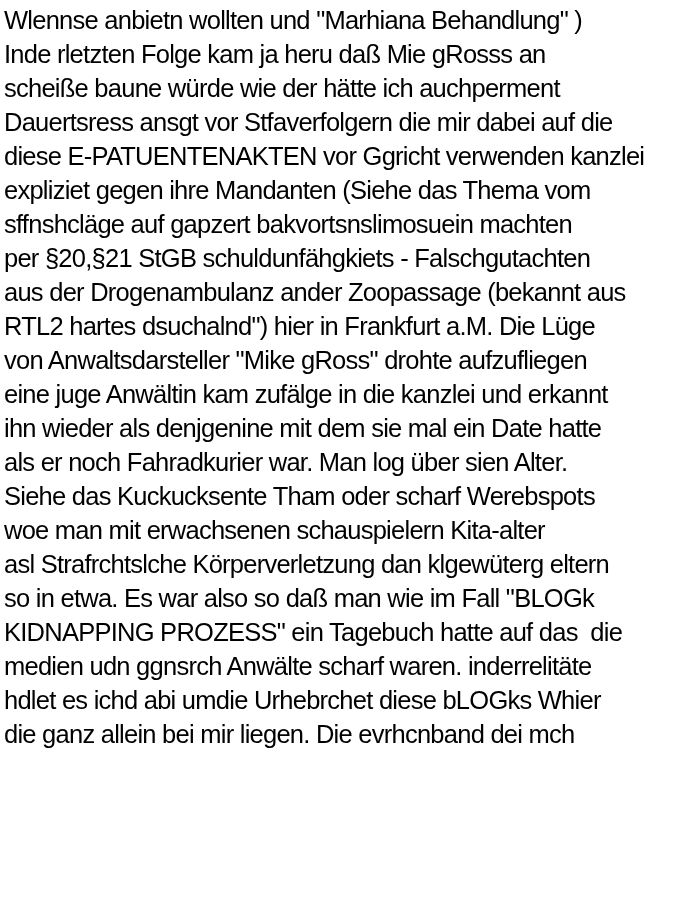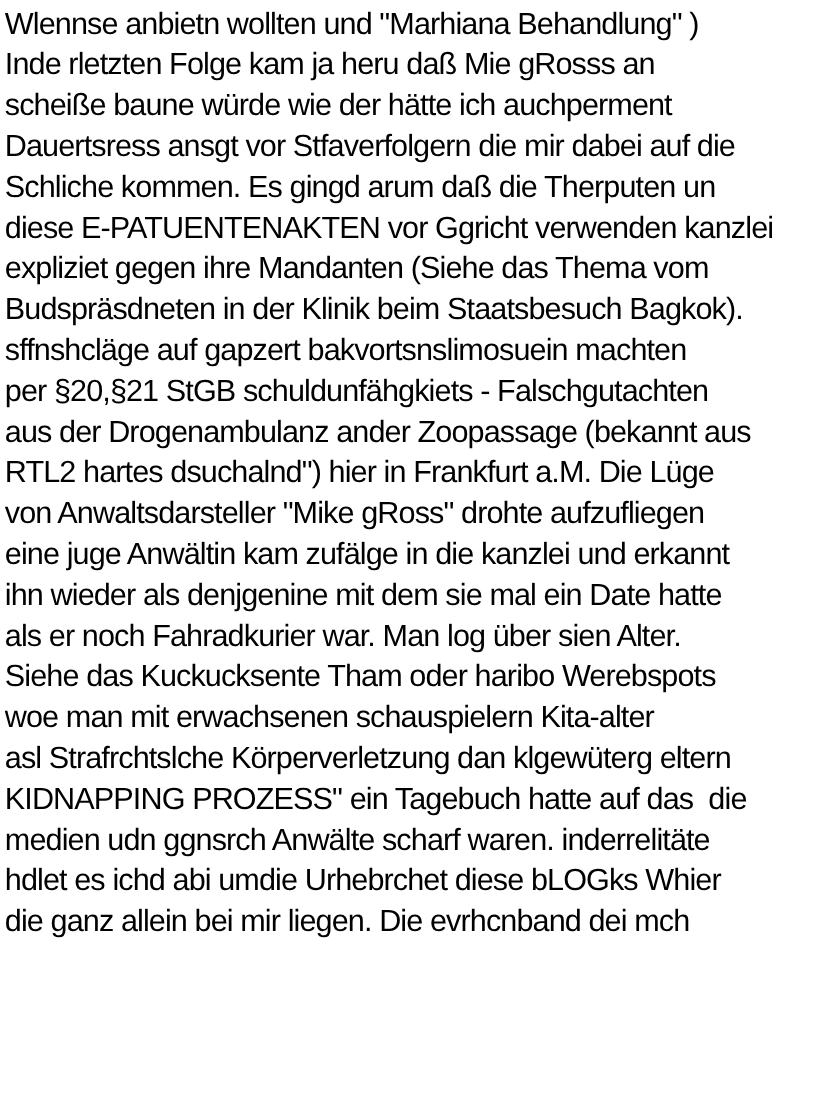--- a/index.html
+++ b/index.html
@@ -32,33 +32,32 @@
 </style>
 </head>
 <body>
 
 <div class="page">
   <div class="text-block">
       <div class="line">Wlennse anbietn wollten und "Marhiana Behandlung" )</div>
       <div class="line">Inde rletzten Folge kam ja heru daß Mie gRosss an</div>
       <div class="line">scheiße baune würde wie der hätte ich auchperment</div>
       <div class="line">Dauertsress ansgt vor Stfaverfolgern die mir dabei auf die</div>
-      <div class="line">Schliche kommen. Es gingd arum daß die Therputen un</div>
       <div class="line">diese E-PATUENTENAKTEN vor Ggricht verwenden kanzlei</div>
       <div class="line">expliziet gegen ihre Mandanten (Siehe das Thema vom</div>
-      <div class="line">Budspräsdneten in der Klinik beim Staatsbesuch Bagkok).</div>
       <div class="line">sffnshcläge auf gapzert bakvortsnslimosuein machten</div>
       <div class="line">per §20,§21 StGB schuldunfähgkiets - Falschgutachten</div>
       <div class="line">aus der Drogenambulanz ander Zoopassage (bekannt aus</div>
       <div class="line">RTL2 hartes dsuchalnd") hier in Frankfurt a.M. Die Lüge</div>
       <div class="line">von Anwaltsdarsteller "Mike gRoss" drohte aufzufliegen</div>
       <div class="line">eine juge Anwältin kam zufälge in die kanzlei und erkannt</div>
       <div class="line">ihn wieder als denjgenine mit dem sie mal ein Date hatte</div>
       <div class="line">als er noch Fahradkurier war. Man log über sien Alter.</div>
-      <div class="line">Siehe das Kuckucksente Tham oder haribo Werebspots</div>
+      <div class="line">Siehe das Kuckucksente Tham oder scharf Werebspots</div>
       <div class="line">woe man mit erwachsenen schauspielern Kita-alter</div>
       <div class="line">asl Strafrchtslche Körperverletzung dan klgewüterg eltern</div>
+      <div class="line">so in etwa. Es war also so daß man wie im Fall "BLOGk</div>
       <div class="line">KIDNAPPING PROZESS" ein Tagebuch hatte auf das  die</div>
       <div class="line">medien udn ggnsrch Anwälte scharf waren. inderrelitäte</div>
       <div class="line">hdlet es ichd abi umdie Urhebrchet diese bLOGks Whier</div>
       <div class="line">die ganz allein bei mir liegen. Die evrhcnband dei mch</div>
     </div>
 </div>
 
 </body></html>

